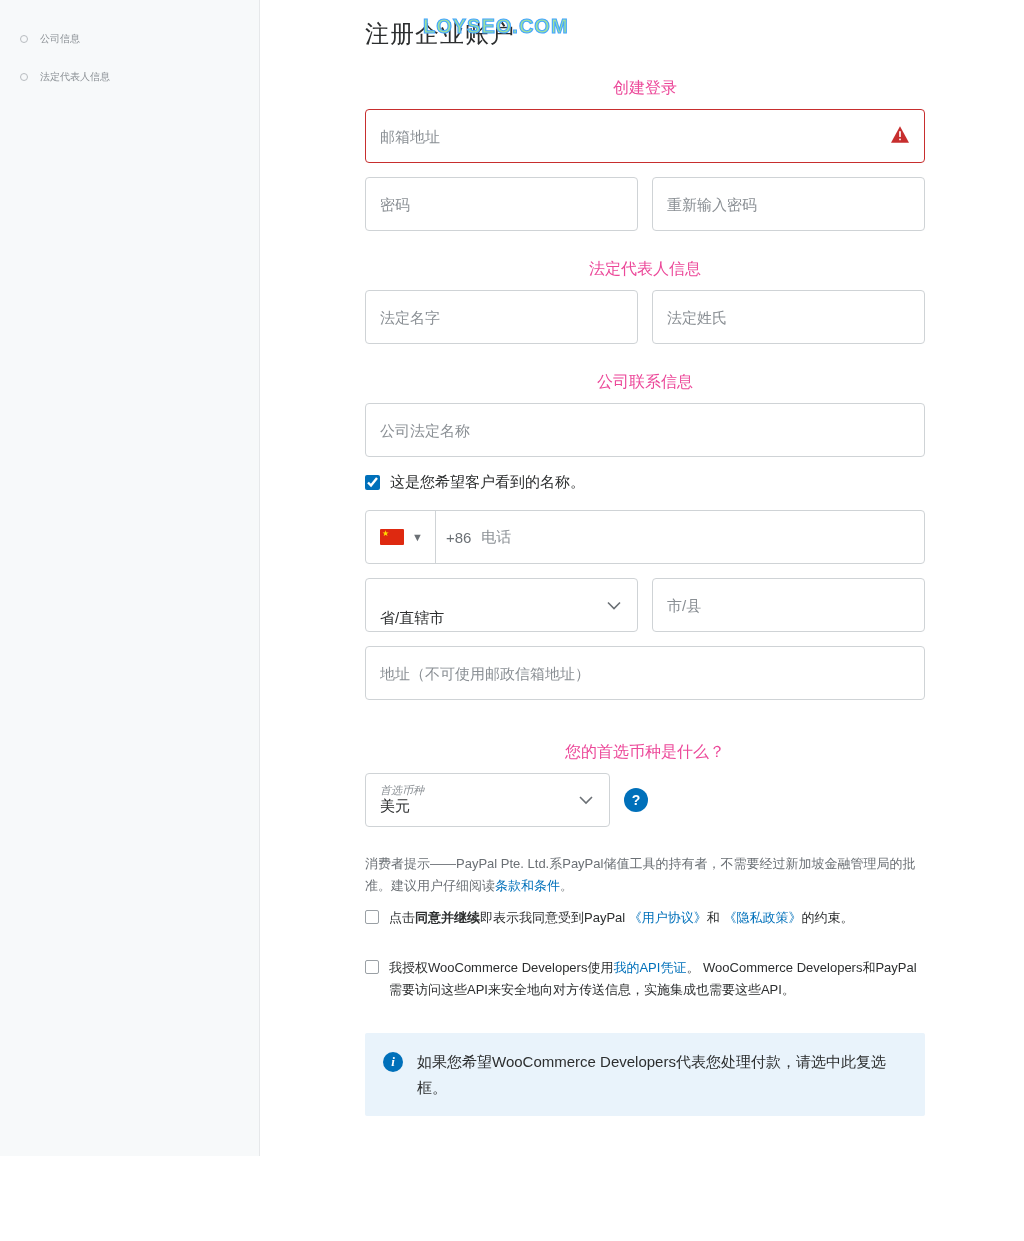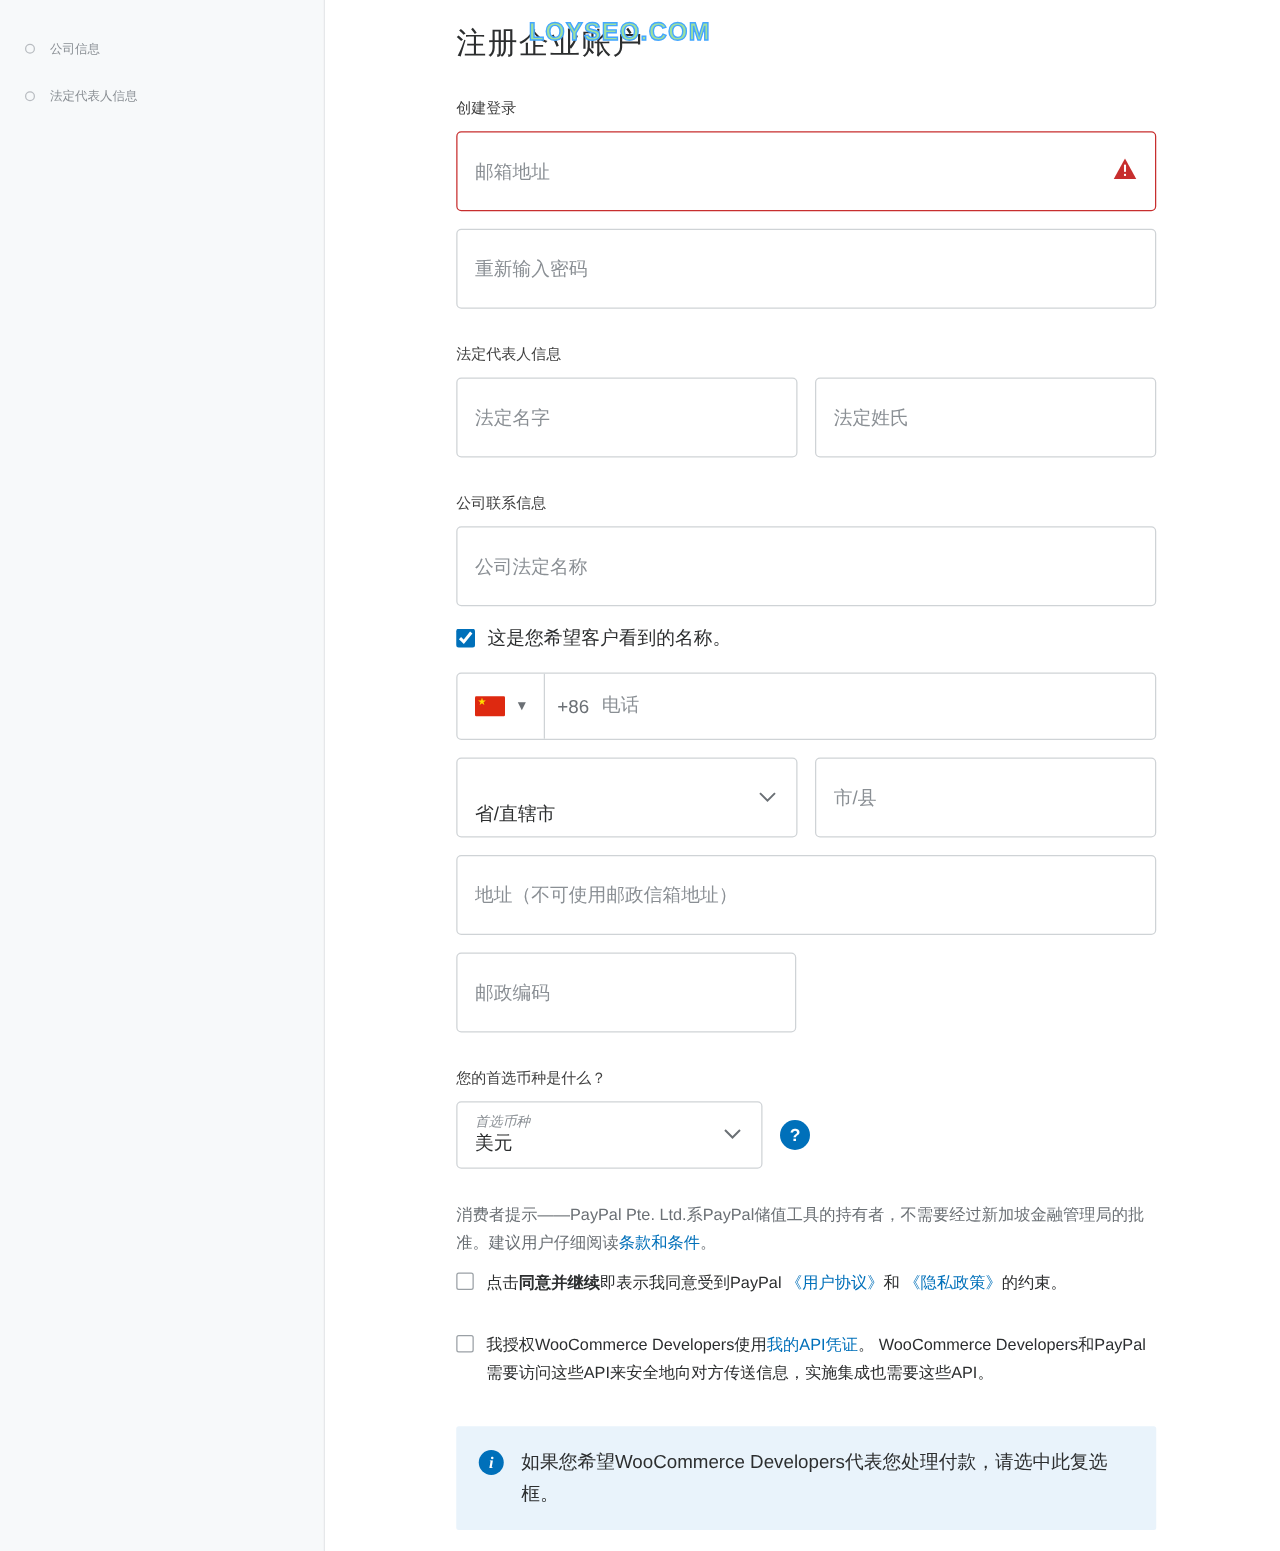--- a/index.html
+++ b/index.html
@@ -53,31 +53,32 @@
     top: -3px; left: 58px;
     font-family: "Arial Black", Arial, sans-serif;
     font-weight: 900;
     font-size: 20px;
     letter-spacing: 1px;
     color: #9de09f;
     -webkit-text-stroke: 1.1px #44a6ff;
     pointer-events: none;
   }
   .section-label {
-    font-size: 12px;
-    color: #404040;
+    font-size: 16px;
+    color: #ec4899;
     margin: 28px 0 10px;
+    text-align: center;
   }
   .section-label.first { margin-top: 0; }
   .row { display: flex; gap: 14px; }
   .field {
     width: 100%;
     border: 1px solid #cfd3d6;
     border-radius: 4px;
-    height: 64px;
+    height: 54px;
     padding: 0 14px;
     font-size: 15px;
     color: #2c2e2f;
     display: flex;
     align-items: center;
     position: relative;
     background: #fff;
   }
   .field.half { flex: 1 1 0; }
   .field.error {
@@ -209,20 +210,23 @@
           <svg class="tri" viewBox="0 0 24 22">
               <path d="M12 1 L23 21 L1 21 Z" fill="#c72e2e"></path>
               <rect x="11" y="7" width="2" height="7" fill="#fff"></rect>
               <rect x="11" y="16" width="2" height="2" fill="#fff"></rect>
             </svg>
         </span>
       </div>
       <div class="gap"></div>
       <div class="row">
         <div class="field half">
+          <input type="password" placeholder="密码" style="">
+        </div>
+        <div class="field half">
           <input type="password" placeholder="重新输入密码" style="">
         </div>
       </div>
 
       <div class="section-label">法定代表人信息</div>
       <div class="row">
         <div class="field half">
           <input type="text" placeholder="法定名字" style="">
         </div>
         <div class="field half">
@@ -265,23 +269,20 @@
           <input type="text" placeholder="市/县" style="">
         </div>
       </div>
       <div class="gap"></div>
 
       <div class="field">
         <input type="text" placeholder="地址（不可使用邮政信箱地址）" style="">
       </div>
       <div class="gap"></div>
 
-      <div class="field half" style="max-width:272px">
-        <input type="text" placeholder="邮政编码" style="">
-      </div>
 
       <div class="section-label">您的首选币种是什么？</div>
       <div class="currency-row">
         <div class="currency-box">
           <span class="small">首选币种</span>
           <span class="val">美元</span>
           <span class="chev">
             <svg width="14" height="9" viewBox="0 0 14 9">
                 <path d="M1 1 L7 7 L13 1" stroke="#6b7075" stroke-width="1.6" fill="none"></path>
               </svg>

